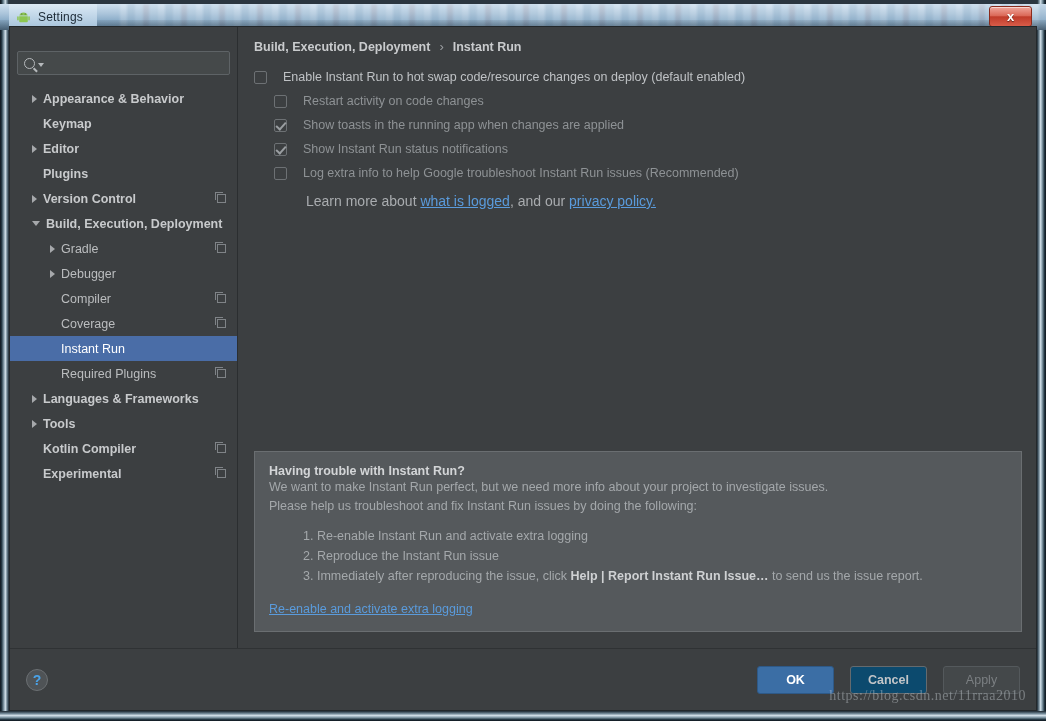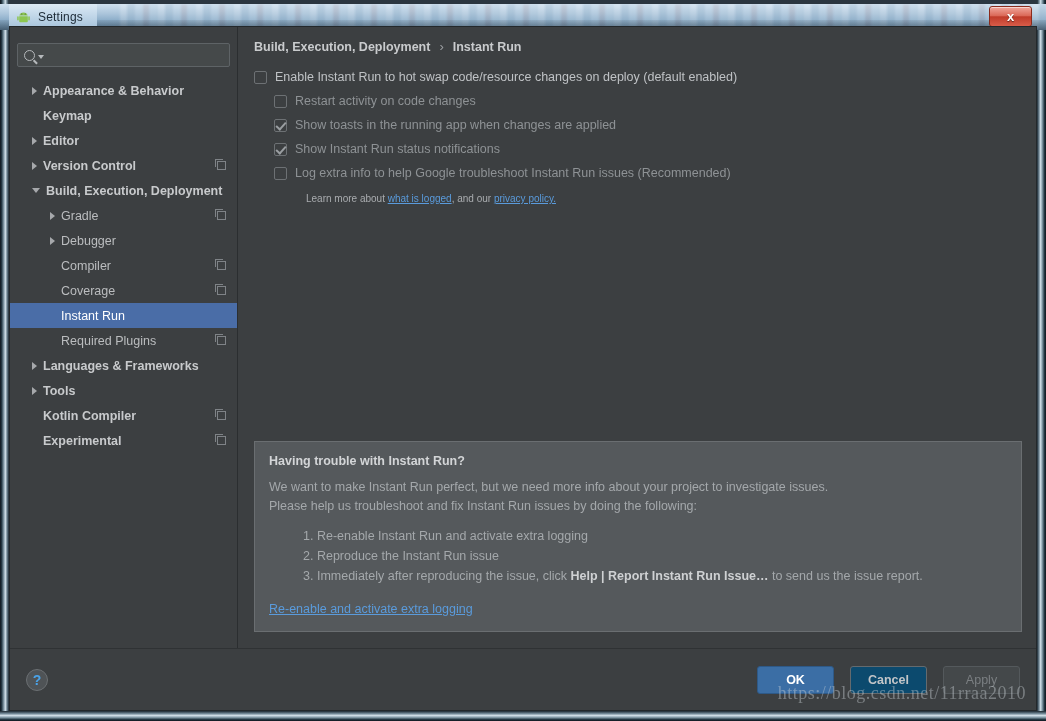--- a/index.html
+++ b/index.html
@@ -69,21 +69,21 @@
     position:absolute; left:9px; top:26px; width:1028px; height:685px;
     background:#3c3f41;
     border:1px solid #23282b;
     display:flex; flex-direction:column;
   }
   #dialog-main { display:flex; flex:1; min-height:0; }
 
   
   #tree-panel {
     width:228px; background:#3c3f41; border-right:1px solid #2b2e30;
-    display:flex; flex-direction:column; padding-top:16px;
+    display:flex; flex-direction:column; padding-top:24px;
   }
   #search-wrap { padding:0 7px 8px 7px; }
   #search-box {
     height:24px; background:#45494a; border:1px solid #5e6366; border-radius:2px;
     display:flex; align-items:center; padding:0 6px; gap:3px;
   }
   .mag { width:11px; height:11px; border:1.6px solid #b6b9bc; border-radius:50%; position:relative; flex:none; }
   .mag:after { content:""; position:absolute; right:-4px; bottom:-3px; width:5px; height:1.6px; background:#b6b9bc; transform:rotate(45deg); }
   .tri-down { width:0;height:0;border-left:3.5px solid transparent;border-right:3.5px solid transparent;border-top:4px solid #b6b9bc; margin-top:4px; }
   #search-input { flex:1; background:transparent; border:none; outline:none; color:#bbbbbb; font-size:12px; font-family:"Liberation Sans",sans-serif; }
@@ -107,46 +107,46 @@
   .proj-icon:before {
     content:""; position:absolute; left:-3px; top:-3px; width:7px; height:7px;
     border:1.3px solid #7f8387; border-right:none; border-bottom:none;
   }
 
   
   #content-panel { flex:1; background:#3c3f41; padding:12px 14px 0 16px; display:flex; flex-direction:column; min-width:0; }
   #breadcrumb { font-size:12.5px; font-weight:bold; color:#c9cbcd; margin-bottom:16px; display:flex; align-items:center; gap:9px; }
   #breadcrumb .sep { font-weight:normal; color:#9a9da0; font-size:13px; }
 
-  .cb-row { display:flex; align-items:flex-end; gap:8px; margin-bottom:10px; font-size:12.5px; }
+  .cb-row { display:flex; align-items:flex-end; gap:16px; margin-bottom:10px; font-size:12.5px; }
   .cb-row.indent { margin-left:20px; }
   .checkbox {
     width:13px; height:13px; flex:none; margin-top:1px;
     border:1px solid #6d7174; border-radius:2px; background:#3c3f41;
     position:relative;
   }
   .checkbox.checked:after {
     content:""; position:absolute; left:3px; top:0px; width:4px; height:8px;
     border:solid #9a9ea1; border-width:0 2px 2px 0; transform:rotate(42deg);
   }
   .cb-label { color:#b7babd; line-height:14px; }
   .cb-label.dim { color:#8e9295; }
   .cb-label.bright { color:#bfc2c5; }
 
-  #learn-line { margin-left:52px; font-size:10px; color:#a9acaf; margin-top:3px; }
+  #learn-line { margin-left:52px; font-size:14px; color:#a9acaf; margin-top:3px; }
   a.link { color:#5a9bdc; text-decoration:underline; cursor:pointer; }
 
   #spacer { flex:1; }
 
   
   #info-box {
     margin:0 0 16px 0; background:#55595c; border:1px solid #6a6e71;
     padding:12px 14px 14px 14px;
   }
-  #info-title { font-size:12.5px; font-weight:bold; color:#d3d5d7; margin-bottom:10px; }
+  #info-title { font-size:12.5px; font-weight:bold; color:#d3d5d7; }
   .info-p { font-size:12.5px; color:#a4a8ab; line-height:19px; }
   #info-list { margin:10px 0 10px 34px; }
   .info-li { font-size:12.5px; color:#a4a8ab; line-height:20px; }
   .info-li b { color:#cfd1d3; }
   #info-link { display:inline-block; margin-top:6px; font-size:12.5px; }
 
   
   #button-bar {
     height:62px; border-top:1px solid #2f3234; background:#3c3f41;
     display:flex; align-items:center; padding:0 16px; position:relative;
@@ -162,21 +162,21 @@
     min-width:77px; height:28px; border-radius:3px; font-size:12.5px;
     display:flex; align-items:center; justify-content:center; cursor:pointer;
     font-family:"Liberation Sans",sans-serif;
   }
   .dlg-btn.primary { background:#3b6ea5; border:1px solid #2e5987; color:#ffffff; font-weight:bold; }
   .dlg-btn.normal  { background:#0c4a6e; border:1px solid #646a6e; color:#c2c5c8;font-weight:bold; }
   .dlg-btn.disabled{ background:#44484a; border:1px solid #54595c; color:#7b7f82; }
 
   #watermark {
     position:absolute; right:10px; bottom:6px;
-    font-family:"Liberation Serif", serif; font-size:18px;
+    font-family:"Liberation Serif", serif; font-size:14px;
     color:rgba(205,212,218,.42); white-space:nowrap; letter-spacing:.5px;
     pointer-events:none;
   }
 </style>
 </head>
 <body>
 
 <div id="window-frame">
 
   <div id="frame-glass-left"></div>
@@ -221,20 +221,24 @@
             </div>
             <div class="tree-row lvl0 bold">
               <span class="arrow none"></span>
               <span class="tree-label">Keymap</span>
             </div>
             <div class="tree-row lvl0 bold">
               <span class="arrow right"></span>
               <span class="tree-label">Editor</span>
             </div>
             <div class="tree-row lvl0 bold">
+              <span class="arrow none"></span>
+              <span class="tree-label">Plugins</span>
+            </div>
+            <div class="tree-row lvl0 bold">
               <span class="arrow right"></span>
               <span class="tree-label">Version Control</span>
               <span class="proj-icon"></span>
             </div>
             <div class="tree-row lvl0 bold">
               <span class="arrow down"></span>
               <span class="tree-label">Build, Execution, Deployment</span>
             </div>
             <div class="tree-row lvl1">
               <span class="arrow right"></span>

